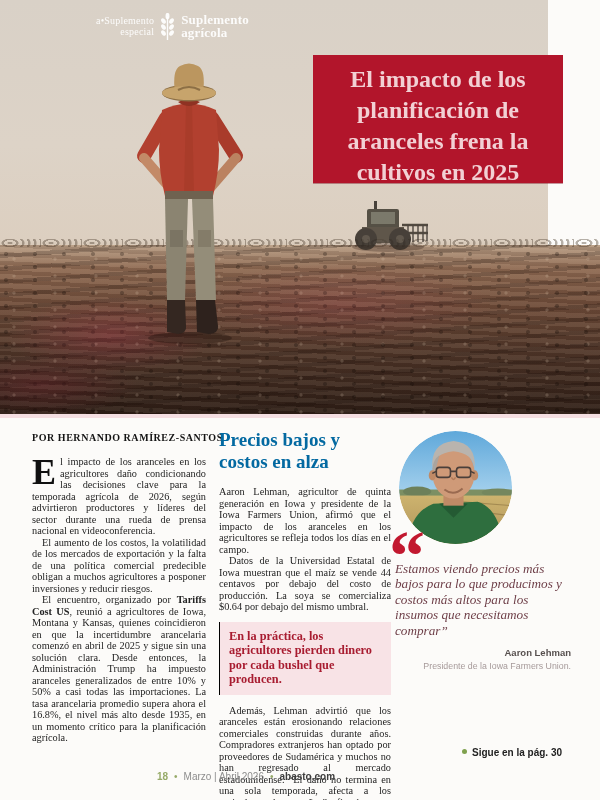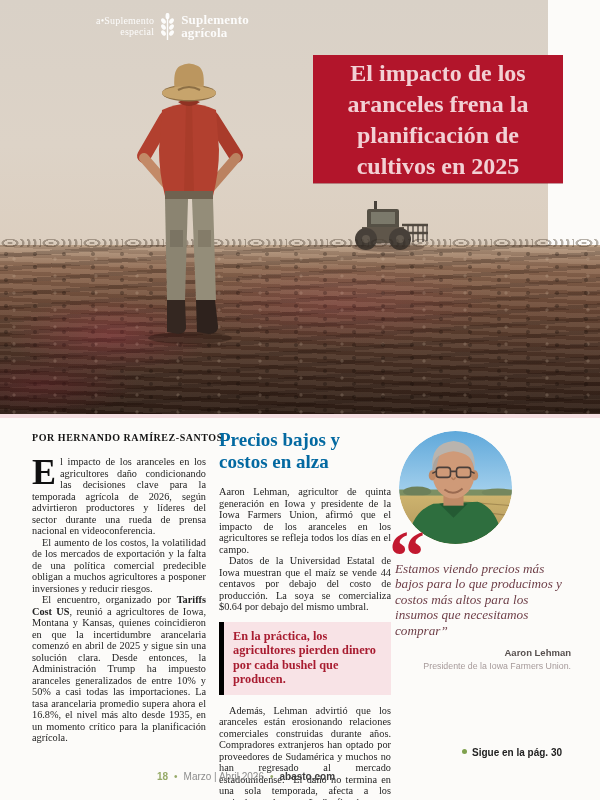--- a/index.html
+++ b/index.html
@@ -43,37 +43,37 @@
 
   
   .badge { position:absolute; left:96px; top:13px; display:flex; align-items:center; gap:6px;
     color:rgba(255,255,255,.92); }
   .badge-sup { text-align:right; font-size:10px; line-height:10.5px; letter-spacing:.2px; }
   .badge-brand { font-weight:700; font-size:13px; line-height:12.5px; letter-spacing:.2px; }
 
   
   .title-box { position:absolute; left:313px; top:55px; width:250px; height:128px;
     background:#b2152b; color:#f2d0d4; text-align:center;
-    font-size:24px; line-height:31px; font-weight:600; padding-top:3px;
+    font-size:24px; line-height:31px; font-weight:600; padding-top:9px;
     box-shadow:0 1px 0 rgba(120,0,20,.4);
   }
 
   
   .byline { position:absolute; left:32px; top:432px;
     font-family:Liberation Serif, serif; font-size:10px; font-weight:700;
     letter-spacing:.55px; color:#141414; }
   .col-left  { position:absolute; left:32px;  top:456px; width:174px; }
   .col-mid   { position:absolute; left:219px; top:429px; width:172px; }
   .body-text p { font-size:10.3px; line-height:11.5px; text-align:justify; color:#242424; }
   .indent { text-indent:10px; }
   .dropcap { float:left; font-size:36px; line-height:29px; font-weight:700;
     padding:2px 4px 0 0; color:#101010; }
   .org-bold { font-weight:700; }
   .subhead { font-size:19px; font-weight:700; color:#0369a1; margin-bottom:13px; }
-  .pullquote { margin:9px 0 10px 0; background:#f8e3e6; border-left:5px solid #000000;
+  .pullquote { margin:9px 0 10px 0; background:#f8e3e6; border-left:1px solid #000000;
     padding:7px 6px 8px 9px; color:#a81c30; font-weight:700;
     font-size:12.3px; line-height:14.5px; text-align:left; }
 
   
   .portrait { position:absolute; left:399px; top:431px; width:113px; height:113px;
     border-radius:50%; overflow:hidden; }
   .quote-mark { position:absolute; left:389px; top:520px; width:70px; height:58px;
     font-size:72px; line-height:1; font-weight:700; color:#c2182f; overflow:hidden; }
   .side-quote { position:absolute; left:395px; top:561px; width:178px;
     font-style:italic; font-size:13.2px; line-height:15.4px; color:#6e3f48; }
@@ -173,22 +173,22 @@
         <ellipse cx="11.5" cy="20" rx="2" ry="3" fill="rgba(255,255,255,.92)" transform="rotate(35 11.5 20)"></ellipse>
       </svg>
       <div class="badge-brand">
         <div>Suplemento</div>
         <div>agrícola</div>
       </div>
     </div>
 
     <div class="title-box">
       <div>El impacto de los</div>
+      <div>planificación de</div>
       <div>aranceles frena la</div>
-      <div>planificación de</div>
       <div>cultivos en 2025</div>
     </div>
   </div>
   <div class="hero-divider"></div>
 
   <div class="byline">POR HERNANDO RAMÍREZ-SANTOS</div>
 
   <div class="col-left body-text">
     <p><span class="dropcap">E</span><span>l impacto de los aranceles en los agricultores daño condicionando las decisiones clave para la temporada agrícola de 2026, según advirtieron productores y líderes del sector durante una rueda de prensa nacional en videoconferencia.</span></p>
     <p class="indent">El aumento de los costos, la volatilidad de los mercados de exportación y la falta de una política comercial predecible obligan a muchos agricultores a posponer inversiones y reducir riesgos.</p>

